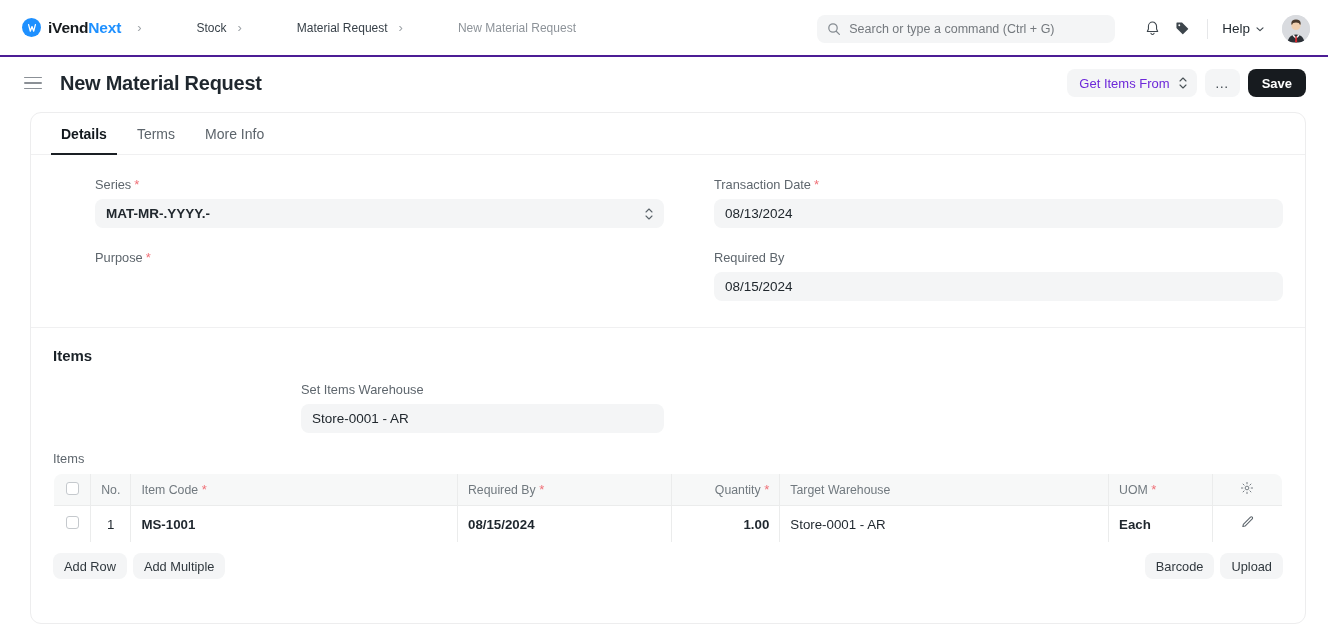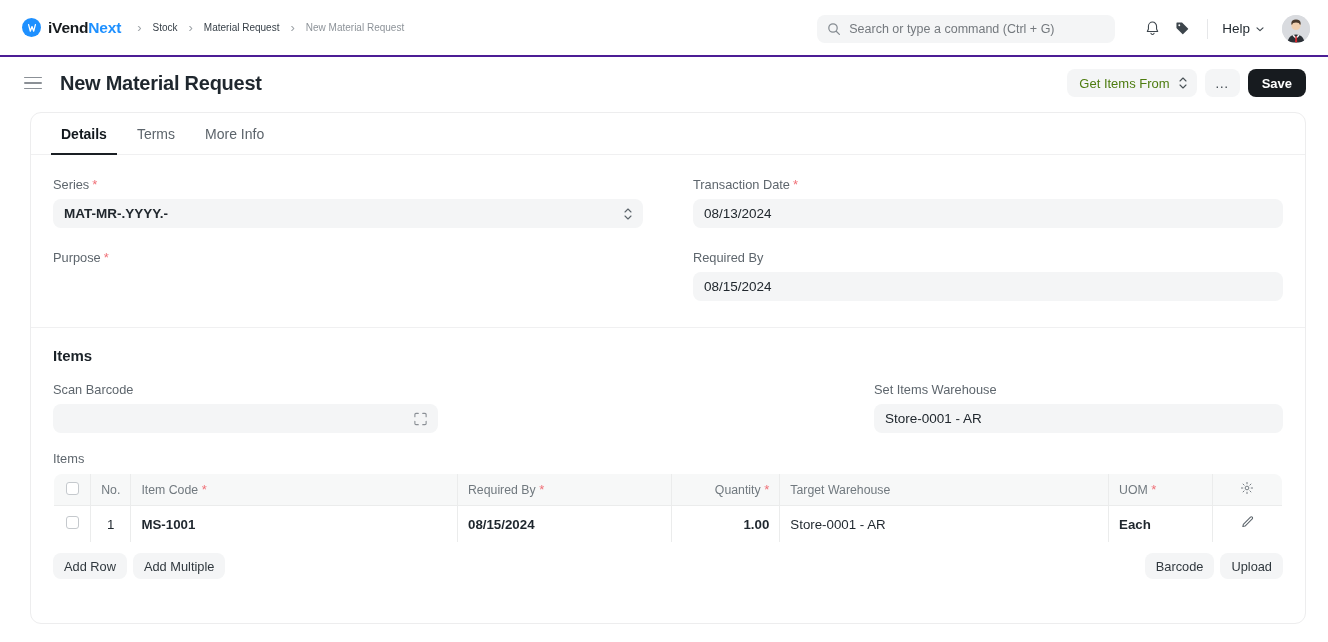--- a/index.html
+++ b/index.html
@@ -28,22 +28,23 @@
     font-size: 11px; font-weight: bold; font-style: italic;
     line-height: 1;
   }
   .brand-text { font-size: 15.5px; font-weight: bold; letter-spacing: -.2px; }
   .brand-text .b1 { color: #161a1d; }
   .brand-text .b2 { color: #1e90ff; }
 
   .crumbs { display: flex; align-items: center; gap: 11px; margin-left: 16px; }
   .crumb-sep { color: #9ea3a8; font-size: 13px; line-height: 1; }
   .crumb {
-    font-size: 10px; color: #363f47; text-decoration: none;
+    font-size: 12px; color: #363f47; text-decoration: none;
     white-space: nowrap;
+    margin-left: 44px;
   }
   .crumb.current { color: #8d9399; }
 
   .nav-right {
     position: absolute; right: 18px; top: 0; height: 57px;
     display: flex; align-items: center; gap: 0;
   }
   .searchbox {
     width: 298px; height: 28px; border-radius: 8px;
     background: #f4f5f6; display: flex; align-items: center;
@@ -79,21 +80,21 @@
   .hamburger i { display: block; height: 1.6px; background: #8b9096; border-radius: 2px; }
   .page-title { font-size: 20px; font-weight: bold; margin-left: 18px; letter-spacing: -.25px; }
   .head-actions {
     position: absolute; right: 22px; top: 0; height: 52px;
     display: flex; align-items: center; gap: 8px;
   }
   .btn {
     height: 28px; border-radius: 8px; border: none;
     font-family: inherit; font-size: 13px; cursor: pointer;
     display: flex; align-items: center; justify-content: center;
-    padding: 0 12px; color: #4d7c0f; background: #f4f5f6;
+    padding: 0 12px; color: #6d28d9; background: #f4f5f6;
     white-space: nowrap;
   }
   .btn-get { gap: 9px; padding-right: 10px; }
   .btn-dots { padding: 0 10px; letter-spacing: 1px; font-size: 14px; color: #454d54; }
   .btn-save { background: #171b1f; color: #fff; font-weight: bold; padding: 0 14px; }
   .chev-updown { display: flex; flex-direction: column; gap: 2px; }
 
   
   .card {
     margin: 3px 22px 0 30px;
@@ -108,21 +109,21 @@
     border-bottom: 1px solid #f0f0f1; height: 42px; align-items: stretch;
   }
   .tab {
     display: flex; align-items: center; padding: 0 10px;
     font-size: 14px; color: #5c646b; cursor: pointer;
     border-bottom: 2px solid transparent; position: relative; top: 1px;
   }
   .tab.active { color: #12181d; font-weight: bold; border-bottom-color: #1a1f24; }
 
   .section { padding: 22px 22px 0 22px; }
-  .grid2 { display: flex; gap: 0; }
+  .grid2 { display: flex; gap: 0; margin-left: 42px; }
   .col { width: 50%; padding-right: 25px; }
   .col + .col { padding-right: 0; padding-left: 25px; }
 
   .field { margin-bottom: 22px; }
   .flabel {
     font-size: 12.8px; color: #5e666d; margin-bottom: 7px;
     display: flex; align-items: center; gap: 3px;
   }
   .req { color: #f07178; font-size: 13px; line-height: 1; }
   .ctl {
@@ -342,38 +343,20 @@
       </div>
     </div>
   </div>
 
   <div class="divider"></div>
 
   <div class="sec-title">Items</div>
 
   <div class="section" style="padding-top:18px;">
     <div class="grid2">
-      <div class="col">
-        <div class="field" style="margin-bottom:18px;">
-          <div class="flabel">
-            <span>Scan Barcode</span>
-          </div>
-          <div class="ctl" style="width:385px;">
-            <span></span>
-            <span class="scanicon">
-              <svg width="15" height="15" viewBox="0 0 16 16">
-                <path d="M2 5.6V3.2a1.2 1.2 0 0 1 1.2-1.2h2.4" stroke="#8b9096" stroke-width="1.2" fill="none" stroke-linecap="round"></path>
-                <path d="M10.4 2h2.4A1.2 1.2 0 0 1 14 3.2v2.4" stroke="#8b9096" stroke-width="1.2" fill="none" stroke-linecap="round"></path>
-                <path d="M14 10.4v2.4a1.2 1.2 0 0 1-1.2 1.2h-2.4" stroke="#8b9096" stroke-width="1.2" fill="none" stroke-linecap="round"></path>
-                <path d="M5.6 14H3.2A1.2 1.2 0 0 1 2 12.8v-2.4" stroke="#8b9096" stroke-width="1.2" fill="none" stroke-linecap="round"></path>
-              </svg>
-            </span>
-          </div>
-        </div>
-      </div>
       <div class="col" style="padding-left:206px;">
         <div class="field" style="margin-bottom:18px;">
           <div class="flabel">
             <span>Set Items Warehouse</span>
           </div>
           <div class="ctl">
             <span>Store-0001 - AR</span>
           </div>
         </div>
       </div>

